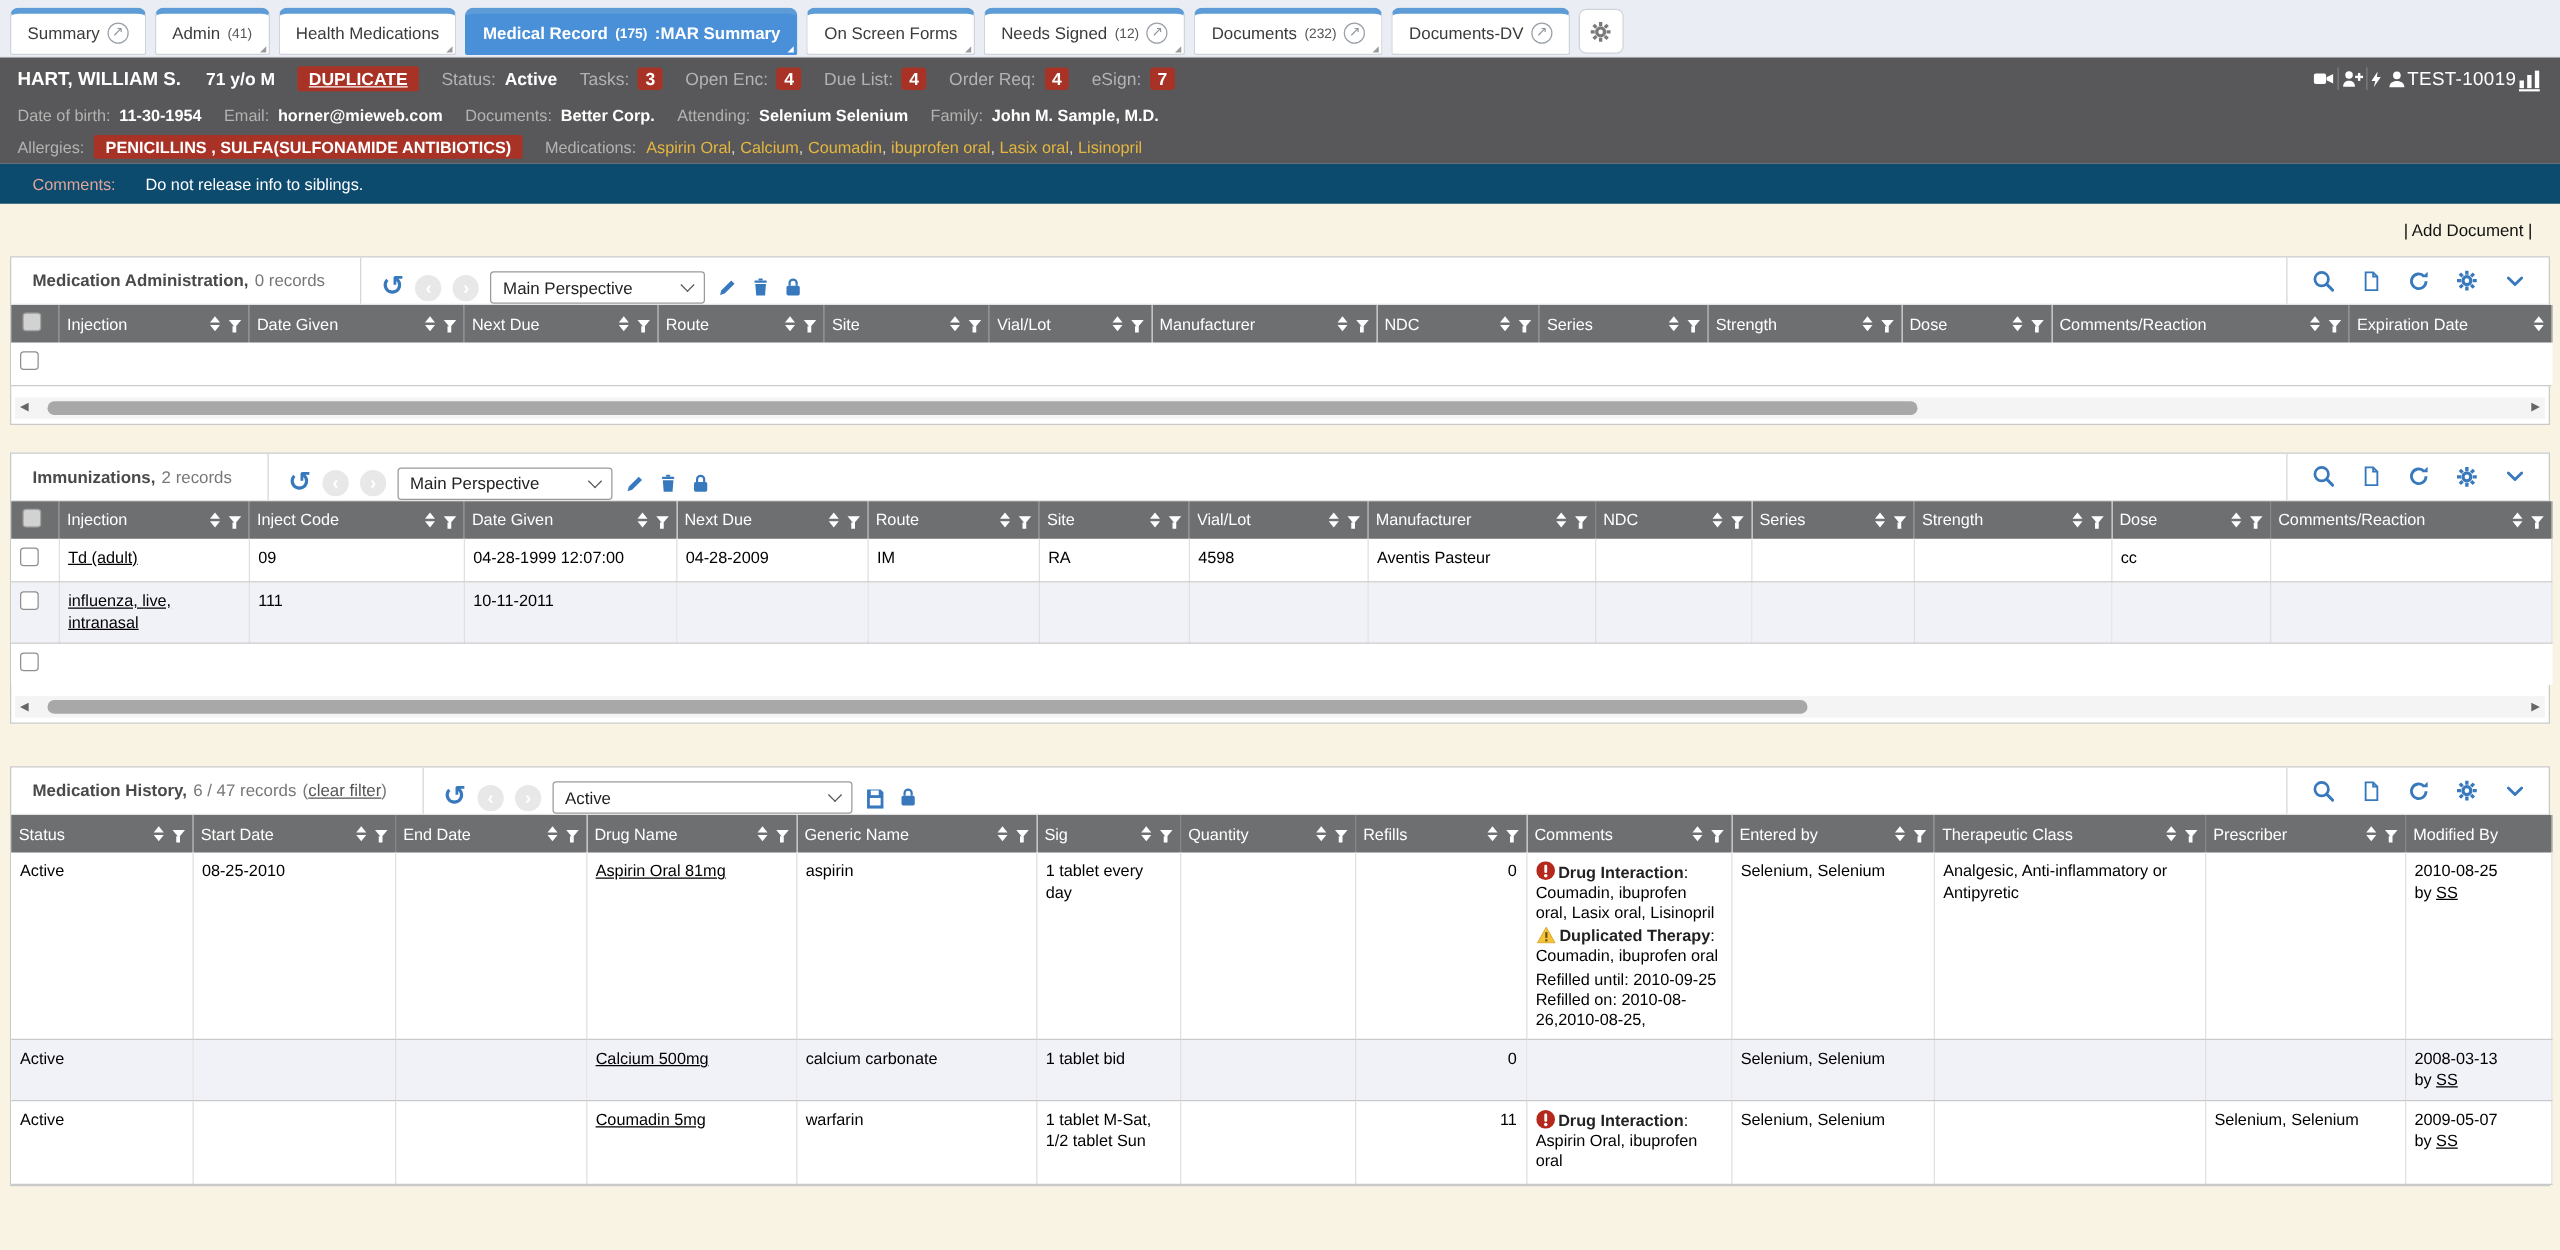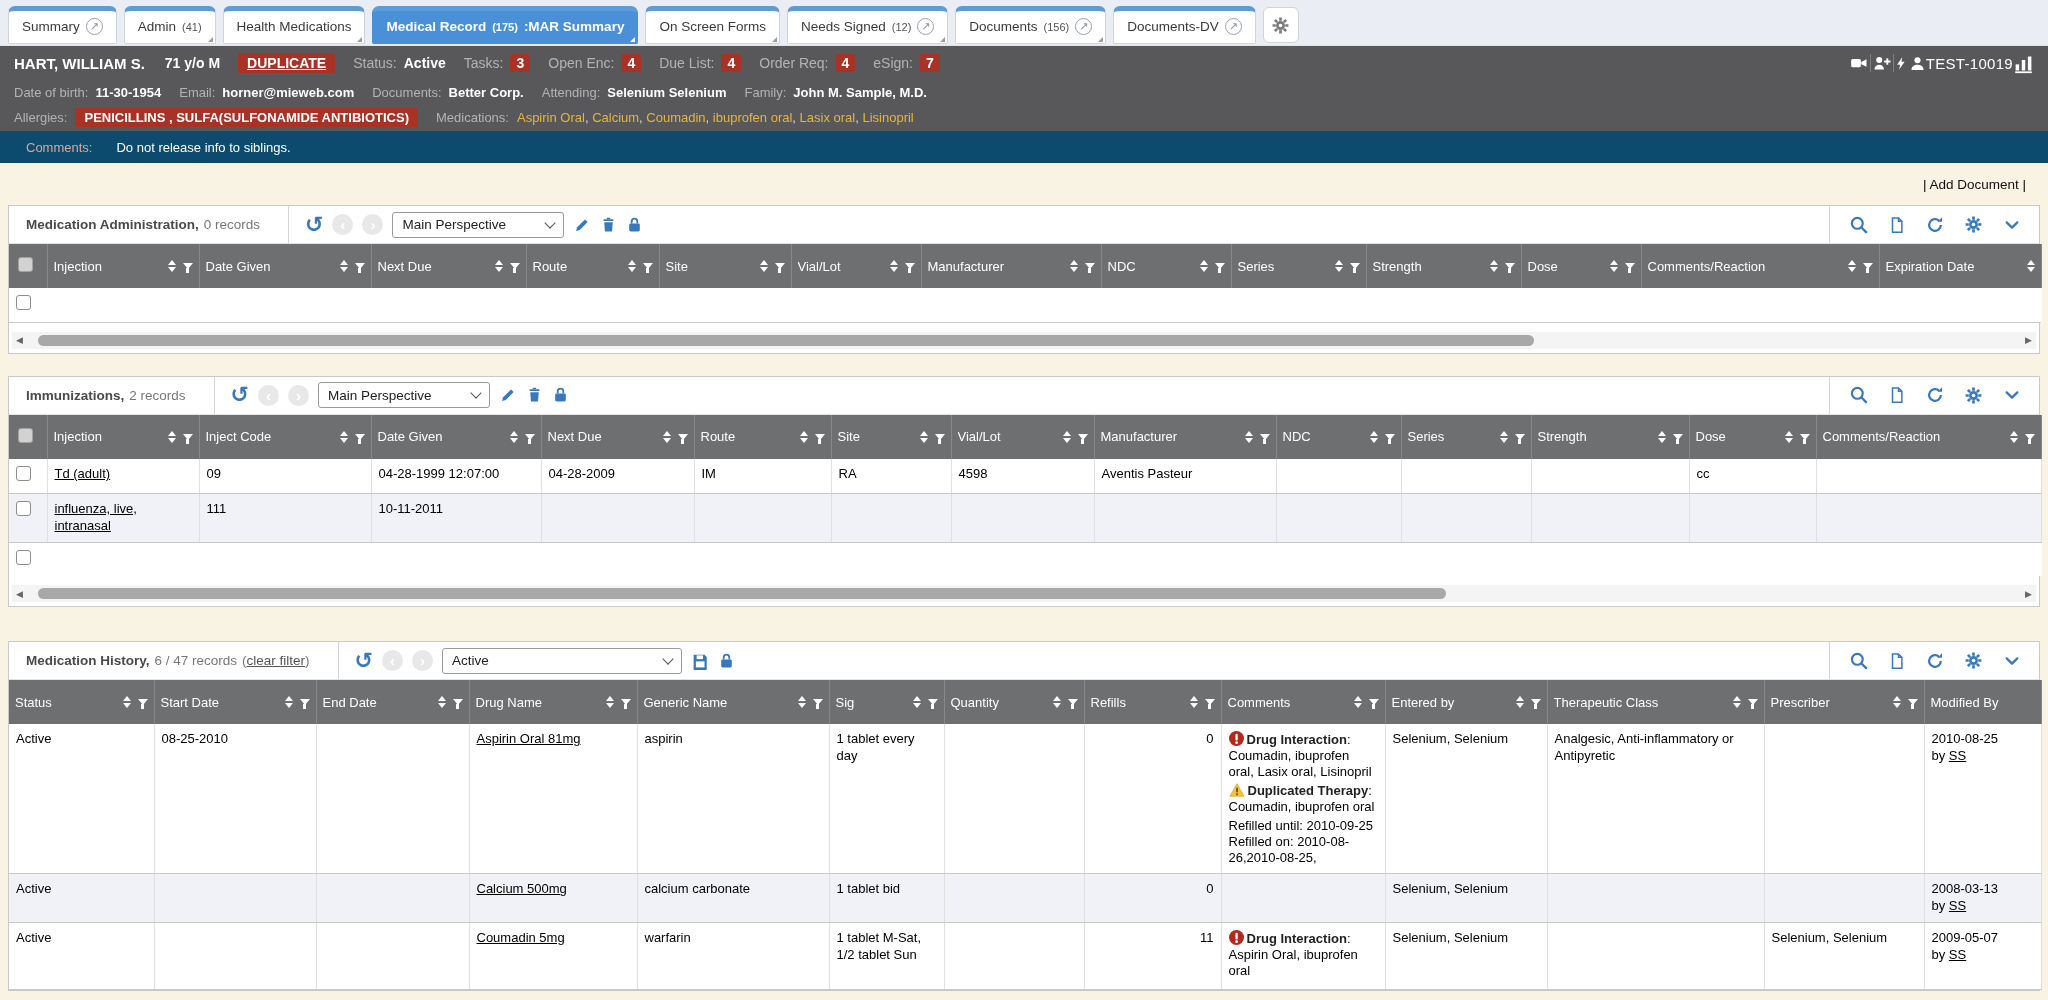--- a/index.html
+++ b/index.html
@@ -47,40 +47,40 @@
   
   .adddoc{height:42px;display:flex;align-items:center;justify-content:flex-end;padding:0 22px;font-size:13.5px}
   .adddoc-wrap::before{content:"| "}
   .adddoc-wrap::after{content:" |"}
   .adddoc a{color:#111;cursor:pointer}
 
   
   .panel{background:#fff;border:1px solid #c9c9c9;margin:0 8px}
   .panel2{margin-top:22px}
   .panel3{margin-top:34px}
-  .panel-head{height:38px;display:flex;align-items:center;padding:0 17px;border-bottom:1px solid #e3e3e3}
+  .panel-head{height:38px;display:flex;align-items:flex-end;padding:0 17px;border-bottom:1px solid #e3e3e3}
   .ph-title{font-size:13.5px;color:#4a4a4a;padding-right:28px;border-right:1px solid #d5d5d5;height:100%;display:flex;align-items:center;gap:5px;white-space:nowrap}
   .ph-title b{color:#4a4a4a}
   .ph-count{color:#777}
   .clearf::before{content:"(";color:#777}
   .clearf::after{content:")";color:#777}
   .clearf a{color:#555;text-decoration:underline;cursor:pointer}
   .ph-controls{display:flex;align-items:center;gap:9px;margin-left:16px}
   .undo{color:#3879bd;font-size:22px;font-weight:bold;line-height:1;cursor:pointer;font-family:"DejaVu Sans",sans-serif}
   .navc{width:21px;height:21px;border-radius:50%;background:#e8e8e8;color:#fff;font-size:15px;font-weight:bold;display:flex;align-items:center;justify-content:center;cursor:pointer;flex:none}
   .selectbox{height:26px;border:1px solid #9a9a9a;border-radius:3px;background:#fff;display:flex;align-items:center;justify-content:space-between;padding:0 9px;font-size:13.5px;color:#222;cursor:pointer}
   .sb-main{width:172px}
   .sb-active{width:240px}
   .chev{width:8px;height:8px;border-right:1.8px solid #555;border-bottom:1.8px solid #555;transform:rotate(45deg);margin-top:-4px;flex:none}
   .icnbtn{display:flex;align-items:center;cursor:pointer}
   .ph-right{margin-left:auto;display:flex;align-items:center;gap:19px;padding-left:19px;border-left:1px solid #d5d5d5;height:100%}
 
   
   table{border-collapse:collapse;table-layout:fixed;width:2032px;background:#fff}
-  thead th{background:#6e6f71;height:44px;padding:0 6px;border-right:1px solid #86878a;font-weight:normal;color:#fff;font-size:13px;text-align:left;overflow:hidden}
+  thead th{background:#6e6f71;height:30px;padding:0 6px;border-right:1px solid #86878a;font-weight:normal;color:#fff;font-size:13px;text-align:left;overflow:hidden}
   .hflex{display:flex;align-items:center;gap:5px}
   .hlab{flex:1;white-space:nowrap;overflow:hidden}
   .sorts{display:flex;flex-direction:column;gap:2px;cursor:pointer;flex:none}
   .sup{width:0;height:0;border-left:4px solid transparent;border-right:4px solid transparent;border-bottom:5px solid #fff}
   .sdn{width:0;height:0;border-left:4px solid transparent;border-right:4px solid transparent;border-top:5px solid #fff}
   .funnel{display:inline-block;width:0;height:0;border-left:5px solid transparent;border-right:5px solid transparent;border-top:6px solid #fff;position:relative;cursor:pointer;flex:none;margin-left:2px}
   .funnel::after{content:"";position:absolute;left:-1.5px;top:-1px;width:3px;height:5px;background:#fff}
   tbody td{padding:7px;border-right:1px solid #e0e0e0;border-bottom:1px solid #c9c9c9;vertical-align:top;font-size:13px;line-height:1.3;background:#fff;overflow:hidden}
   tr.alt td{background:#f1f1f8}
   td.num{text-align:right}
@@ -129,21 +129,21 @@
     <div class="tab corner">
         <span>On Screen Forms</span>
       </div>
     <div class="tab corner">
         <span>Needs Signed</span>
         <span class="tab-count">(12)</span>
         <span class="ext">↗</span>
       </div>
     <div class="tab corner">
         <span>Documents</span>
-        <span class="tab-count">(156)</span>
+        <span class="tab-count">(232)</span>
         <span class="ext">↗</span>
       </div>
     <div class="tab">
         <span>Documents-DV</span>
         <span class="ext">↗</span>
       </div>
     <div class="gearbtn">
       <svg viewBox="0 0 24 24" width="19" height="19">
           <g stroke="#7a7a7a" stroke-width="3.4">
             <path d="M12 2v4M12 18v4M2 12h4M18 12h4M4.9 4.9l2.8 2.8M16.3 16.3l2.8 2.8M4.9 19.1l2.8-2.8M16.3 7.7l2.8-2.8"></path>

